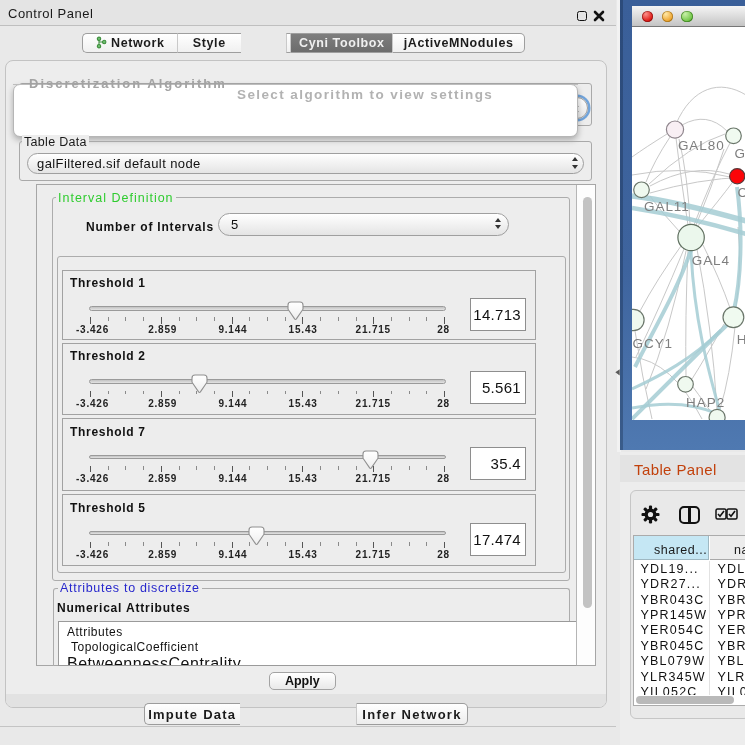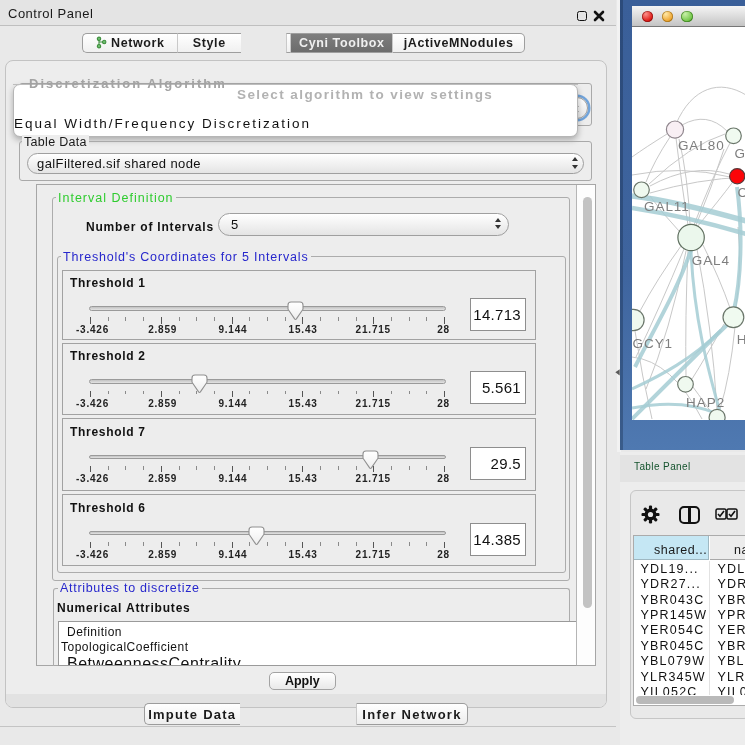--- a/index.html
+++ b/index.html
@@ -43,45 +43,43 @@
 
 <div class="abs" style="left:19px;top:83px;width:573px;height:43px;border:1px solid #A9A9A9;border-radius:3px;"></div>
 <div class="abs" style="left:27px;top:97px;width:561px;height:22px;border-radius:11px;background:linear-gradient(#FFFFFF,#E6E6E6);border:1px solid #9F9F9F;box-shadow:0 0 0 2.5px rgba(100,155,215,0.9);"></div>
 <div class="abs" style="left:573px;top:103px;width:0;height:0;border-left:3.5px solid transparent;border-right:3.5px solid transparent;border-bottom:4.5px solid #9A9A9A;"></div>
 <div class="abs" style="left:573px;top:110.5px;width:0;height:0;border-left:3.5px solid transparent;border-right:3.5px solid transparent;border-top:4.5px solid #9A9A9A;"></div>
 
 <div class="abs" style="left:13px;top:83.5px;width:565px;height:53px;background:#FFFFFF;border:1px solid #B6B6B6;border-radius:7px;box-shadow:0 3px 6px rgba(0,0,0,0.28);"></div>
 <div class="abs" style="left:13px;top:83.5px;width:565px;height:1px;background:#BDBDBD;"></div>
 <div class="t" style="left:29px;top:76px;font-size:13px;font-weight:bold;letter-spacing:2.0px;color:#A3A3A3;">Discretization Algorithm</div>
 <div class="t" style="left:237px;top:86.5px;font-size:13.5px;font-weight:bold;letter-spacing:1.4px;color:#B2B2B2;">Select algorithm to view settings</div>
-<div class="t" style="left:14px;top:115.5px;font-size:13.5px;letter-spacing:2.0px;color:#111;">Equal Width/Frequency Discretization</div>
 
 <div class="abs" style="left:19px;top:140.5px;width:573px;height:40.5px;border:1px solid #A9A9A9;border-radius:3px;"></div>
 <div class="t" style="left:22px;top:134.5px;font-size:12.5px;letter-spacing:0.3px;color:#1a1a1a;background:#EDEDED;padding:0 2px;">Table Data</div>
 <div class="abs" style="left:27px;top:152.5px;width:557px;height:21.5px;border-radius:11px;background:linear-gradient(#FFFFFF,#E4E4E4);border:1px solid #9F9F9F;"></div>
-<div class="t" style="left:37px;top:156px;font-size:13px;letter-spacing:0.4px;color:#111;">galFiltered.sif shared node</div>
+<div class="t" style="left:37px;top:156px;font-size:13px;letter-spacing:0.4px;color:#111;">galFiltered.sif default node</div>
 <div class="abs" style="left:572px;top:157px;width:0;height:0;border-left:3.5px solid transparent;border-right:3.5px solid transparent;border-bottom:4.5px solid #333;"></div>
 <div class="abs" style="left:572px;top:164.5px;width:0;height:0;border-left:3.5px solid transparent;border-right:3.5px solid transparent;border-top:4.5px solid #333;"></div>
 
 <div class="abs" style="left:36px;top:184px;width:560px;height:482px;border:1px solid #A6A6A6;background:#EDEDED;"></div>
 
 <div class="abs" style="left:576px;top:185px;width:19px;height:480px;background:#FDFDFD;border-left:1px solid #B5B5B5;"></div>
 <div class="abs" style="left:583px;top:197px;width:9px;height:411px;background:#C3C3C3;border-radius:4.5px;"></div>
 
 <div class="abs" style="left:52px;top:196.5px;width:518px;height:384px;border:1px solid #ACACAC;border-radius:3px;"></div>
 <div class="t" style="left:56px;top:190.5px;font-size:12.5px;letter-spacing:1.0px;color:#2FCC2F;background:#EDEDED;padding:0 2px;">Interval Definition</div>
 
 <div class="t" style="left:86px;top:219.5px;font-size:12px;font-weight:bold;letter-spacing:0.8px;color:#111;">Number of Intervals</div>
 <div class="abs" style="left:218px;top:212.5px;width:291px;height:23px;border-radius:12px;background:linear-gradient(#FFFFFF,#E4E4E4);border:1px solid #9F9F9F;"></div>
 <div class="t" style="left:231px;top:216.5px;font-size:13px;color:#111;">5</div>
 <div class="abs" style="left:495px;top:217.5px;width:0;height:0;border-left:3.5px solid transparent;border-right:3.5px solid transparent;border-bottom:4.5px solid #333;"></div>
 <div class="abs" style="left:495px;top:225px;width:0;height:0;border-left:3.5px solid transparent;border-right:3.5px solid transparent;border-top:4.5px solid #333;"></div>
 
 <div class="abs" style="left:57px;top:255.5px;width:509px;height:317px;border:1px solid #ACACAC;border-radius:3px;"></div>
-<div class="t" style="left:61px;top:249.5px;font-size:12.5px;letter-spacing:0.8px;color:#2727CC;background:#EDEDED;padding:0 2px;">Threshold's Coordinates for 5 Intervals</div>
 
 <div id="boxes">
       <div class="abs" style="left:61.5px;top:269.5px;width:474px;height:70px;border:1px solid #A2A2A2;"></div>
       <div class="t" style="left:70px;top:276px;font-size:12px;font-weight:bold;letter-spacing:0.7px;color:#111;">Threshold 1</div>
       <div class="abs" style="left:88.5px;top:306px;width:357px;height:4.8px;border-radius:2.5px;background:linear-gradient(#C2C2C2,#E3E3E3);border:1px solid #9A9A9A;"></div>
       <div class="abs" style="left:90px;top:317.4px;width:1px;height:6.2px;background:#555;"></div>
       <div class="abs" style="left:107.7px;top:317.4px;width:1px;height:3.8px;background:#8A8A8A;"></div>
       <div class="abs" style="left:125.4px;top:317.4px;width:1px;height:3.8px;background:#8A8A8A;"></div>
       <div class="abs" style="left:143.1px;top:317.4px;width:1px;height:3.8px;background:#8A8A8A;"></div>
       <div class="abs" style="left:160.8px;top:317.4px;width:1px;height:6.2px;background:#555;"></div>
@@ -192,23 +190,23 @@
       <svg class="abs" style="left:361.7px;top:449.5px;" width="17" height="20" viewBox="0 0 17 20">
         <defs>
           <linearGradient id="g418" x1="0" y1="0" x2="0" y2="1">
             <stop offset="0" stop-color="#FFFFFF"></stop>
             <stop offset="0.5" stop-color="#F7F7F7"></stop>
             <stop offset="1" stop-color="#EDEDED"></stop>
           </linearGradient>
         </defs>
         <path d="M1,4 Q1,1 4,1 L13,1 Q16,1 16,4 L16,8.2 L9.4,17.9 Q8.5,19.1 7.6,17.9 L1,8.2 Z" fill="url(#g418)" stroke="#8F8F8F" stroke-width="1.1"></path>
       </svg>
-      <div class="abs" style="left:470px;top:446.5px;width:55.5px;height:33px;background:#FFF;border:1px solid #8E8E8E;text-align:right;line-height:31.5px;font-size:15px;letter-spacing:0.3px;color:#111;padding-right:3.5px;font-family:'Liberation Sans',sans-serif;">29.5</div>
+      <div class="abs" style="left:470px;top:446.5px;width:55.5px;height:33px;background:#FFF;border:1px solid #8E8E8E;text-align:right;line-height:31.5px;font-size:15px;letter-spacing:0.3px;color:#111;padding-right:3.5px;font-family:'Liberation Sans',sans-serif;">35.4</div>
       <div class="abs" style="left:61.5px;top:494px;width:474px;height:72px;border:1px solid #A2A2A2;"></div>
-      <div class="t" style="left:70px;top:500.5px;font-size:12px;font-weight:bold;letter-spacing:0.7px;color:#111;">Threshold 6</div>
+      <div class="t" style="left:70px;top:500.5px;font-size:12px;font-weight:bold;letter-spacing:0.7px;color:#111;">Threshold 5</div>
       <div class="abs" style="left:88.5px;top:530.5px;width:357px;height:4.8px;border-radius:2.5px;background:linear-gradient(#C2C2C2,#E3E3E3);border:1px solid #9A9A9A;"></div>
       <div class="abs" style="left:90px;top:541.9px;width:1px;height:6.2px;background:#555;"></div>
       <div class="abs" style="left:107.7px;top:541.9px;width:1px;height:3.8px;background:#8A8A8A;"></div>
       <div class="abs" style="left:125.4px;top:541.9px;width:1px;height:3.8px;background:#8A8A8A;"></div>
       <div class="abs" style="left:143.1px;top:541.9px;width:1px;height:3.8px;background:#8A8A8A;"></div>
       <div class="abs" style="left:160.8px;top:541.9px;width:1px;height:6.2px;background:#555;"></div>
       <div class="abs" style="left:178.5px;top:541.9px;width:1px;height:3.8px;background:#8A8A8A;"></div>
       <div class="abs" style="left:196.2px;top:541.9px;width:1px;height:3.8px;background:#8A8A8A;"></div>
       <div class="abs" style="left:213.89999999999998px;top:541.9px;width:1px;height:3.8px;background:#8A8A8A;"></div>
       <div class="abs" style="left:231.6px;top:541.9px;width:1px;height:6.2px;background:#555;"></div>
@@ -233,29 +231,29 @@
       <svg class="abs" style="left:248.3px;top:525.5px;" width="17" height="20" viewBox="0 0 17 20">
         <defs>
           <linearGradient id="g494" x1="0" y1="0" x2="0" y2="1">
             <stop offset="0" stop-color="#FFFFFF"></stop>
             <stop offset="0.5" stop-color="#F7F7F7"></stop>
             <stop offset="1" stop-color="#EDEDED"></stop>
           </linearGradient>
         </defs>
         <path d="M1,4 Q1,1 4,1 L13,1 Q16,1 16,4 L16,8.2 L9.4,17.9 Q8.5,19.1 7.6,17.9 L1,8.2 Z" fill="url(#g494)" stroke="#8F8F8F" stroke-width="1.1"></path>
       </svg>
-      <div class="abs" style="left:470px;top:522.5px;width:55.5px;height:33px;background:#FFF;border:1px solid #8E8E8E;text-align:right;line-height:31.5px;font-size:15px;letter-spacing:0.3px;color:#111;padding-right:3.5px;font-family:'Liberation Sans',sans-serif;">14.385</div>
+      <div class="abs" style="left:470px;top:522.5px;width:55.5px;height:33px;background:#FFF;border:1px solid #8E8E8E;text-align:right;line-height:31.5px;font-size:15px;letter-spacing:0.3px;color:#111;padding-right:3.5px;font-family:'Liberation Sans',sans-serif;">17.474</div>
     </div>
 
 <div class="abs" style="left:53px;top:587.5px;width:517px;height:78px;border:1px solid #ACACAC;border-top-left-radius:3px;border-top-right-radius:3px;border-bottom:none;"></div>
 <div class="t" style="left:58px;top:581px;font-size:12.5px;letter-spacing:0.7px;color:#2727CC;background:#EDEDED;padding:0 2px;">Attributes to discretize</div>
 <div class="t" style="left:57px;top:600.5px;font-size:12px;font-weight:bold;letter-spacing:0.8px;color:#111;">Numerical Attributes</div>
 <div class="abs" style="left:58px;top:620.5px;width:517.5px;height:45px;background:#FFFFFF;border:1px solid #9A9A9A;border-right:none;overflow:hidden;">
-  <div class="t" style="left:8px;top:3px;font-size:12px;letter-spacing:0.5px;color:#111;">Definition</div>
-  <div class="t" style="left:2px;top:18px;font-size:12px;letter-spacing:0.5px;color:#111;">TopologicalCoefficient</div>
+  <div class="t" style="left:8px;top:3px;font-size:12px;letter-spacing:0.5px;color:#111;">Attributes</div>
+  <div class="t" style="left:12px;top:18px;font-size:12px;letter-spacing:0.5px;color:#111;">TopologicalCoefficient</div>
   <div class="t" style="left:8px;top:33px;font-size:16px;letter-spacing:0.5px;color:#111;">BetweennessCentrality</div>
 </div>
 
 <div class="abs" style="left:269px;top:671.5px;width:66.5px;height:18.5px;border-radius:5px;background:linear-gradient(#FFFFFF,#E9E9E9);border:1px solid #A3A3A3;text-align:center;line-height:17.5px;font-size:12.5px;font-weight:bold;color:#111;font-family:'Liberation Sans',sans-serif;">Apply</div>
 
 <div class="abs" id="bottabs" style="left:143.5px;top:702.5px;width:324.5px;height:22px;">
       <div class="abs" style="left:0px;top:0;width:96.5px;height:22px;background:linear-gradient(#FFFFFF,#EDEDED);border-radius:5px 0 0 5px;border-left:1px solid #9C9C9C;border-top:1px solid #9C9C9C;border-bottom:1px solid #9C9C9C;text-align:center;line-height:21px;font-size:13px;font-weight:bold;letter-spacing:1.25px;color:#1b1b1b;font-family:'Liberation Sans',sans-serif;">Impute Data</div>
       <div class="abs" style="left:212.5px;top:0;width:112px;height:22px;background:linear-gradient(#FFFFFF,#EDEDED);border-radius:0 5px 5px 0;border-left:1px solid #C9C9C9;border-top:1px solid #9C9C9C;border-bottom:1px solid #9C9C9C;border-right:1px solid #9C9C9C;text-align:center;line-height:21px;font-size:13px;font-weight:bold;letter-spacing:1.25px;color:#1b1b1b;font-family:'Liberation Sans',sans-serif;">Infer Network</div>
     </div>
 <div class="abs" style="left:0;top:726px;width:616px;height:1px;background:#C4C4C4;"></div>
@@ -332,21 +330,21 @@
     <text x="59.7" y="237.5">GAL4</text>
     <text x="0.5" y="320.7">GCY1</text>
     <text x="104.8" y="316.5">H</text>
     <text x="54.1" y="379.9">HAP2</text>
   </g>
 </svg>
 </div>
 
 <div class="abs" style="left:620px;top:452px;width:125px;height:293px;background:#EDEDED;"></div>
 <div class="abs" style="left:620px;top:455px;width:125px;height:27px;background:#E3E3E3;"></div>
-<div class="t" style="left:634px;top:461px;font-size:10px;letter-spacing:0.4px;color:#14532d;">Table Panel</div>
+<div class="t" style="left:634px;top:461px;font-size:15px;letter-spacing:0.4px;color:#c2410c;">Table Panel</div>
 <div class="abs" style="left:629.5px;top:490px;width:120px;height:229px;background:#E9E9E9;border:1px solid #C6C6C6;border-radius:6px;"></div>
 
 <svg class="abs" style="left:641px;top:505px;" width="19" height="19" viewBox="-9.5 -9.5 19 19">
   <g fill="#111">
     <g id="teeth"></g>
     <rect x="-1.6" y="-9" width="3.2" height="4" rx="1.2"></rect>
     <rect x="-1.6" y="5" width="3.2" height="4" rx="1.2"></rect>
     <rect x="-9" y="-1.6" width="4" height="3.2" rx="1.2"></rect>
     <rect x="5" y="-1.6" width="4" height="3.2" rx="1.2"></rect>
     <rect x="-9" y="-1.6" width="4" height="3.2" rx="1.2" transform="rotate(45)"></rect>

